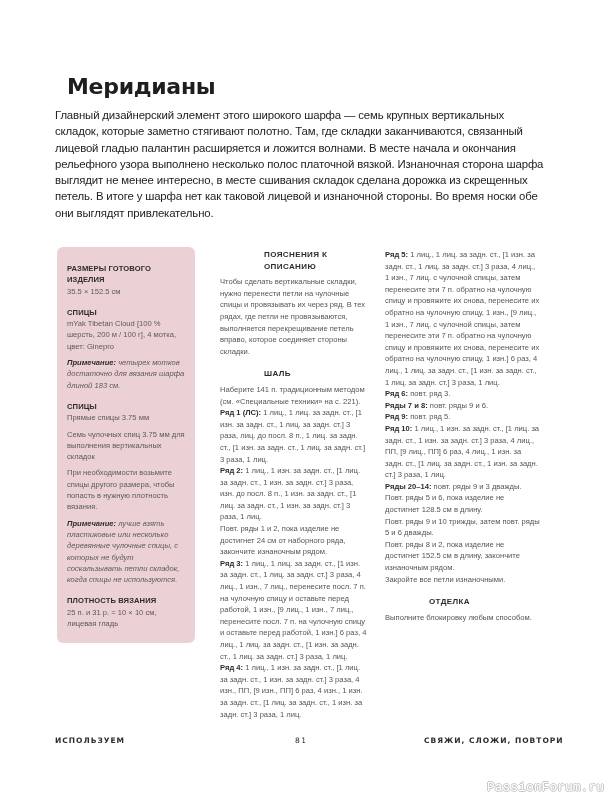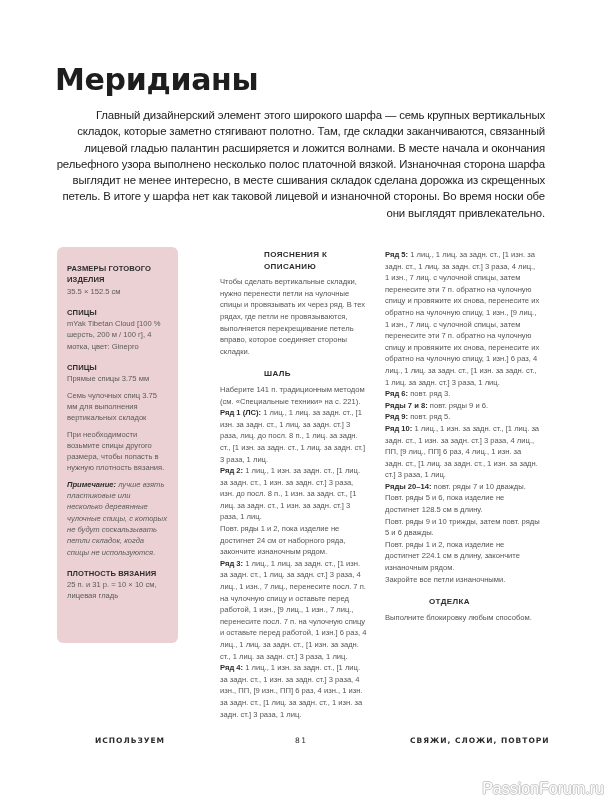--- a/index.html
+++ b/index.html
@@ -1,32 +1,31 @@
 <!DOCTYPE html>
 <html><head>
 <meta charset="utf-8">
 <style>
   html, body { margin: 0; padding: 0; }
   body {
     width: 610px; height: 800px; background: #ffffff; position: relative; overflow: hidden;
     font-family: "Liberation Sans", sans-serif; color: #3a3a3a;
   }
   .title {
-    position: absolute; left: 55px; top: 62px; margin: 0;
-    font-family: "DejaVu Sans", sans-serif; font-weight: bold; font-size: 30px;
+    position: absolute; left: 55px; top: 62px; margin: 12px;
+    font-family: "DejaVu Sans", sans-serif; font-weight: bold; font-size: 22px;
     color: #1e1e1e; letter-spacing: -0.3px;
   }
   .intro {
     position: absolute; left: 55px; top: 107px; width: 490px; margin: 0;
     font-family: "Liberation Sans", sans-serif; font-size: 11.4px; line-height: 16.3px; color: #222;
     letter-spacing: -0.15px;
-    text-align: right;
   }
   .sidebar {
-    position: absolute; left: 57px; top: 247px; width: 121px; height: 396px;
+    position: absolute; left: 57px; top: 247px; width: 138px; height: 396px;
     background: #ecd1d4; border-radius: 6px; padding: 16px 10px 0 10px; box-sizing: border-box;
     font-family: "Liberation Sans", sans-serif; font-size: 7.6px; line-height: 11.3px; color: #5a5a5a;
   }
   .sb-head {
     font-weight: bold; color: #2c2c2c; font-size: 7.6px; letter-spacing: 0.1px; margin: 0;
     font-family: "Liberation Sans", sans-serif;
   }
   .sb-p { margin: 0 0 5px 0; }
   .sb-sec { margin-bottom: 10px; }
   .note-label { font-weight: bold; font-style: italic; color: #2c2c2c; }
@@ -40,43 +39,44 @@
   .h3 {
     font-weight: bold; color: #2c2c2c; font-size: 8px; letter-spacing: 0.4px; margin: 0 0 4px 0; padding-left: 44px;
   }
   .p { margin: 0; }
   .gap { height: 11px; }
   .row-label { font-weight: bold; color: #2c2c2c; }
   .footer {
     position: absolute; top: 736px; font-size: 7.5px; font-weight: bold; color: #2c2c2c;
     letter-spacing: 1px; font-family: "DejaVu Sans", sans-serif;
   }
-  .f-left { left: 55px; margin-left: 40px; }
+  .f-left { left: 55px; }
   .f-center { left: 295px; font-weight: normal; letter-spacing: 1.5px; }
-  .f-right { left: 410px; }
+  .f-right { left: 424px; }
   .watermark {
-    position: absolute; right: 6px; top: 780px; font-size: 16px; color: #ffffff;
-    font-family: Liberation Sans, sans-serif;
+    position: absolute; right: 6px; top: 780px; font-size: 13px; color: #ffffff;
+    font-family: Liberation Mono, monospace;
     text-shadow: -1px 0 #c9c9c9, 1px 0 #c9c9c9, 0 -1px #c9c9c9, 0 1px #c9c9c9;
   }
 </style>
 </head>
 <body>
 
 <h1 class="title">Меридианы</h1>
 <p class="intro">Главный дизайнерский элемент этого широкого шарфа — семь крупных вертикальных складок, которые заметно стягивают полотно. Там, где складки заканчиваются, связанный лицевой гладью палантин расширяется и ложится волнами. В месте начала и окончания рельефного узора выполнено несколько полос платочной вязкой. Изнаночная сторона шарфа выглядит не менее интересно, в месте сшивания складок сделана дорожка из скрещенных петель. В итоге у шарфа нет как таковой лицевой и изнаночной стороны. Во время носки обе они выглядят привлекательно.</p>
 
 <div class="sidebar">
   <div class="sb-sec">
     <p class="sb-head">РАЗМЕРЫ ГОТОВОГО ИЗДЕЛИЯ</p>
     <p class="sb-p">35.5 × 152.5 см</p>
   </div>
   <div class="sb-sec">
     <p class="sb-head">СПИЦЫ</p>
     <p class="sb-p">mYak Tibetan Cloud [100 % шерсть, 200 м / 100 г], 4 мотка, цвет: Ginepro</p>
+    <p class="sb-p"><span class="note-label">Примечание:</span><span class="note-text"> четырех мотков достаточно для вязания шарфа длиной 183 см.</span></p>
   </div>
   <div class="sb-sec">
     <p class="sb-head">СПИЦЫ</p>
     <p class="sb-p">Прямые спицы 3.75 мм</p>
     <p class="sb-p">Семь чулочных спиц 3.75 мм для выполнения вертикальных складок</p>
     <p class="sb-p">При необходимости возьмите спицы другого размера, чтобы попасть в нужную плотность вязания.</p>
     <p class="sb-p"><span class="note-label">Примечание:</span><span class="note-text"> лучше взять пластиковые или несколько деревянные чулочные спицы, с которых не будут соскальзывать петли складок, когда спицы не используются.</span></p>
   </div>
   <div class="sb-sec">
     <p class="sb-head">ПЛОТНОСТЬ ВЯЗАНИЯ</p>
@@ -96,24 +96,24 @@
   <p class="p"><span class="row-label">Ряд 3:</span><span> 1 лиц., 1 лиц. за задн. ст., [1 изн. за задн. ст., 1 лиц. за задн. ст.] 3 раза, 4 лиц., 1 изн., 7 лиц., перенесите посл. 7 п. на чулочную спицу и оставьте перед работой, 1 изн., [9 лиц., 1 изн., 7 лиц., перенесите посл. 7 п. на чулочную спицу и оставьте перед работой, 1 изн.] 6 раз, 4 лиц., 1 лиц. за задн. ст., [1 изн. за задн. ст., 1 лиц. за задн. ст.] 3 раза, 1 лиц.</span></p>
   <p class="p"><span class="row-label">Ряд 4:</span><span> 1 лиц., 1 изн. за задн. ст., [1 лиц. за задн. ст., 1 изн. за задн. ст.] 3 раза, 4 изн., ПП, [9 изн., ПП] 6 раз, 4 изн., 1 изн. за задн. ст., [1 лиц. за задн. ст., 1 изн. за задн. ст.] 3 раза, 1 лиц.</span></p>
 </div>
 
 <div class="col col3">
   <p class="p"><span class="row-label">Ряд 5:</span><span> 1 лиц., 1 лиц. за задн. ст., [1 изн. за задн. ст., 1 лиц. за задн. ст.] 3 раза, 4 лиц., 1 изн., 7 лиц. с чулочной спицы, затем перенесите эти 7 п. обратно на чулочную спицу и провяжите их снова, перенесите их обратно на чулочную спицу, 1 изн., [9 лиц., 1 изн., 7 лиц. с чулочной спицы, затем перенесите эти 7 п. обратно на чулочную спицу и провяжите их снова, перенесите их обратно на чулочную спицу, 1 изн.] 6 раз, 4 лиц., 1 лиц. за задн. ст., [1 изн. за задн. ст., 1 лиц. за задн. ст.] 3 раза, 1 лиц.</span></p>
   <p class="p"><span class="row-label">Ряд 6:</span><span> повт. ряд 3.</span></p>
   <p class="p"><span class="row-label">Ряды 7 и 8:</span><span> повт. ряды 9 и 6.</span></p>
   <p class="p"><span class="row-label">Ряд 9:</span><span> повт. ряд 5.</span></p>
   <p class="p"><span class="row-label">Ряд 10:</span><span> 1 лиц., 1 изн. за задн. ст., [1 лиц. за задн. ст., 1 изн. за задн. ст.] 3 раза, 4 лиц., ПП, [9 лиц., ПП] 6 раз, 4 лиц., 1 изн. за задн. ст., [1 лиц. за задн. ст., 1 изн. за задн. ст.] 3 раза, 1 лиц.</span></p>
-  <p class="p"><span class="row-label">Ряды 20–14:</span><span> повт. ряды 7 и 10 дважды.</span></p>
+  <p class="p"><span class="row-label">Ряды 20–14:</span><span> повт. ряды 9 и 3 дважды.</span></p>
   <p class="p">Повт. ряды 5 и 6, пока изделие не достигнет 128.5 см в длину.</p>
   <p class="p">Повт. ряды 9 и 10 трижды, затем повт. ряды 5 и 6 дважды.</p>
-  <p class="p">Повт. ряды 1 и 2, пока изделие не достигнет 224.1 см в длину, закончите изнаночным рядом.</p>
+  <p class="p">Повт. ряды 8 и 2, пока изделие не достигнет 152.5 см в длину, закончите изнаночным рядом.</p>
   <p class="p">Закройте все петли изнаночными.</p>
   <div class="gap"></div>
   <p class="h3">ОТДЕЛКА</p>
   <p class="p">Выполните блокировку любым способом.</p>
 </div>
 
 <div class="footer f-left">ИСПОЛЬЗУЕМ</div>
 <div class="footer f-center">81</div>
 <div class="footer f-right">СВЯЖИ, СЛОЖИ, ПОВТОРИ</div>
 <div class="watermark">PassionForum.ru</div>

